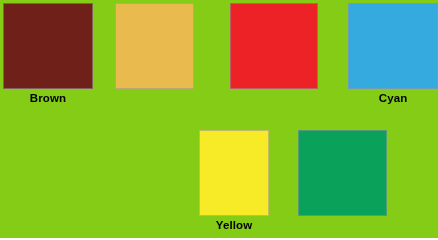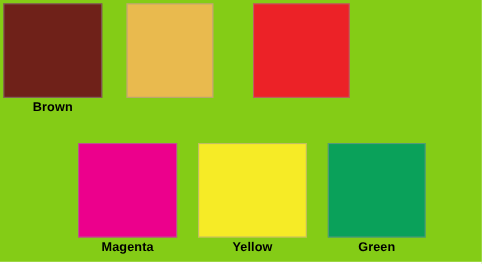--- a/index.html
+++ b/index.html
@@ -54,29 +54,28 @@
   </div>
 
   <div class="swatch-cell" style="left:115px; top:3px; width:79px;">
     <div class="swatch-chip" style="height: 86px; background: rgb(233, 186, 78);"></div>
   </div>
 
   <div class="swatch-cell" style="left:230px; top:3px; width:88px;">
     <div class="swatch-chip" style="height: 86px; background: rgb(236, 34, 39);"></div>
   </div>
 
-
-  <div class="swatch-cell" style="left:71px; top:130px; width:90px;">
-    <div class="swatch-chip" style="height: 86px; background: rgb(236, 0, 140);"></div>
-    <span class="swatch-label">Magenta</span>
+  <div class="swatch-cell" style="left:348px; top:3px; width:90px;">
+    <div class="swatch-chip" style="height: 86px; background: rgb(53, 170, 223);"></div>
+    <span class="swatch-label">Cyan</span>
   </div>
 
-  <div class="swatch-cell" style="left:180px; top:130px; width:99px;">
+
+  <div class="swatch-cell" style="left:199px; top:130px; width:70px;">
     <div class="swatch-chip" style="height: 86px; background: rgb(246, 235, 38);"></div>
     <span class="swatch-label">Yellow</span>
   </div>
 
   <div class="swatch-cell" style="left:298px; top:130px; width:89px;">
     <div class="swatch-chip" style="height: 86px; background: rgb(10, 161, 90);"></div>
-    <span class="swatch-label">Green</span>
   </div>
 
 </div>
 
 </body></html>

